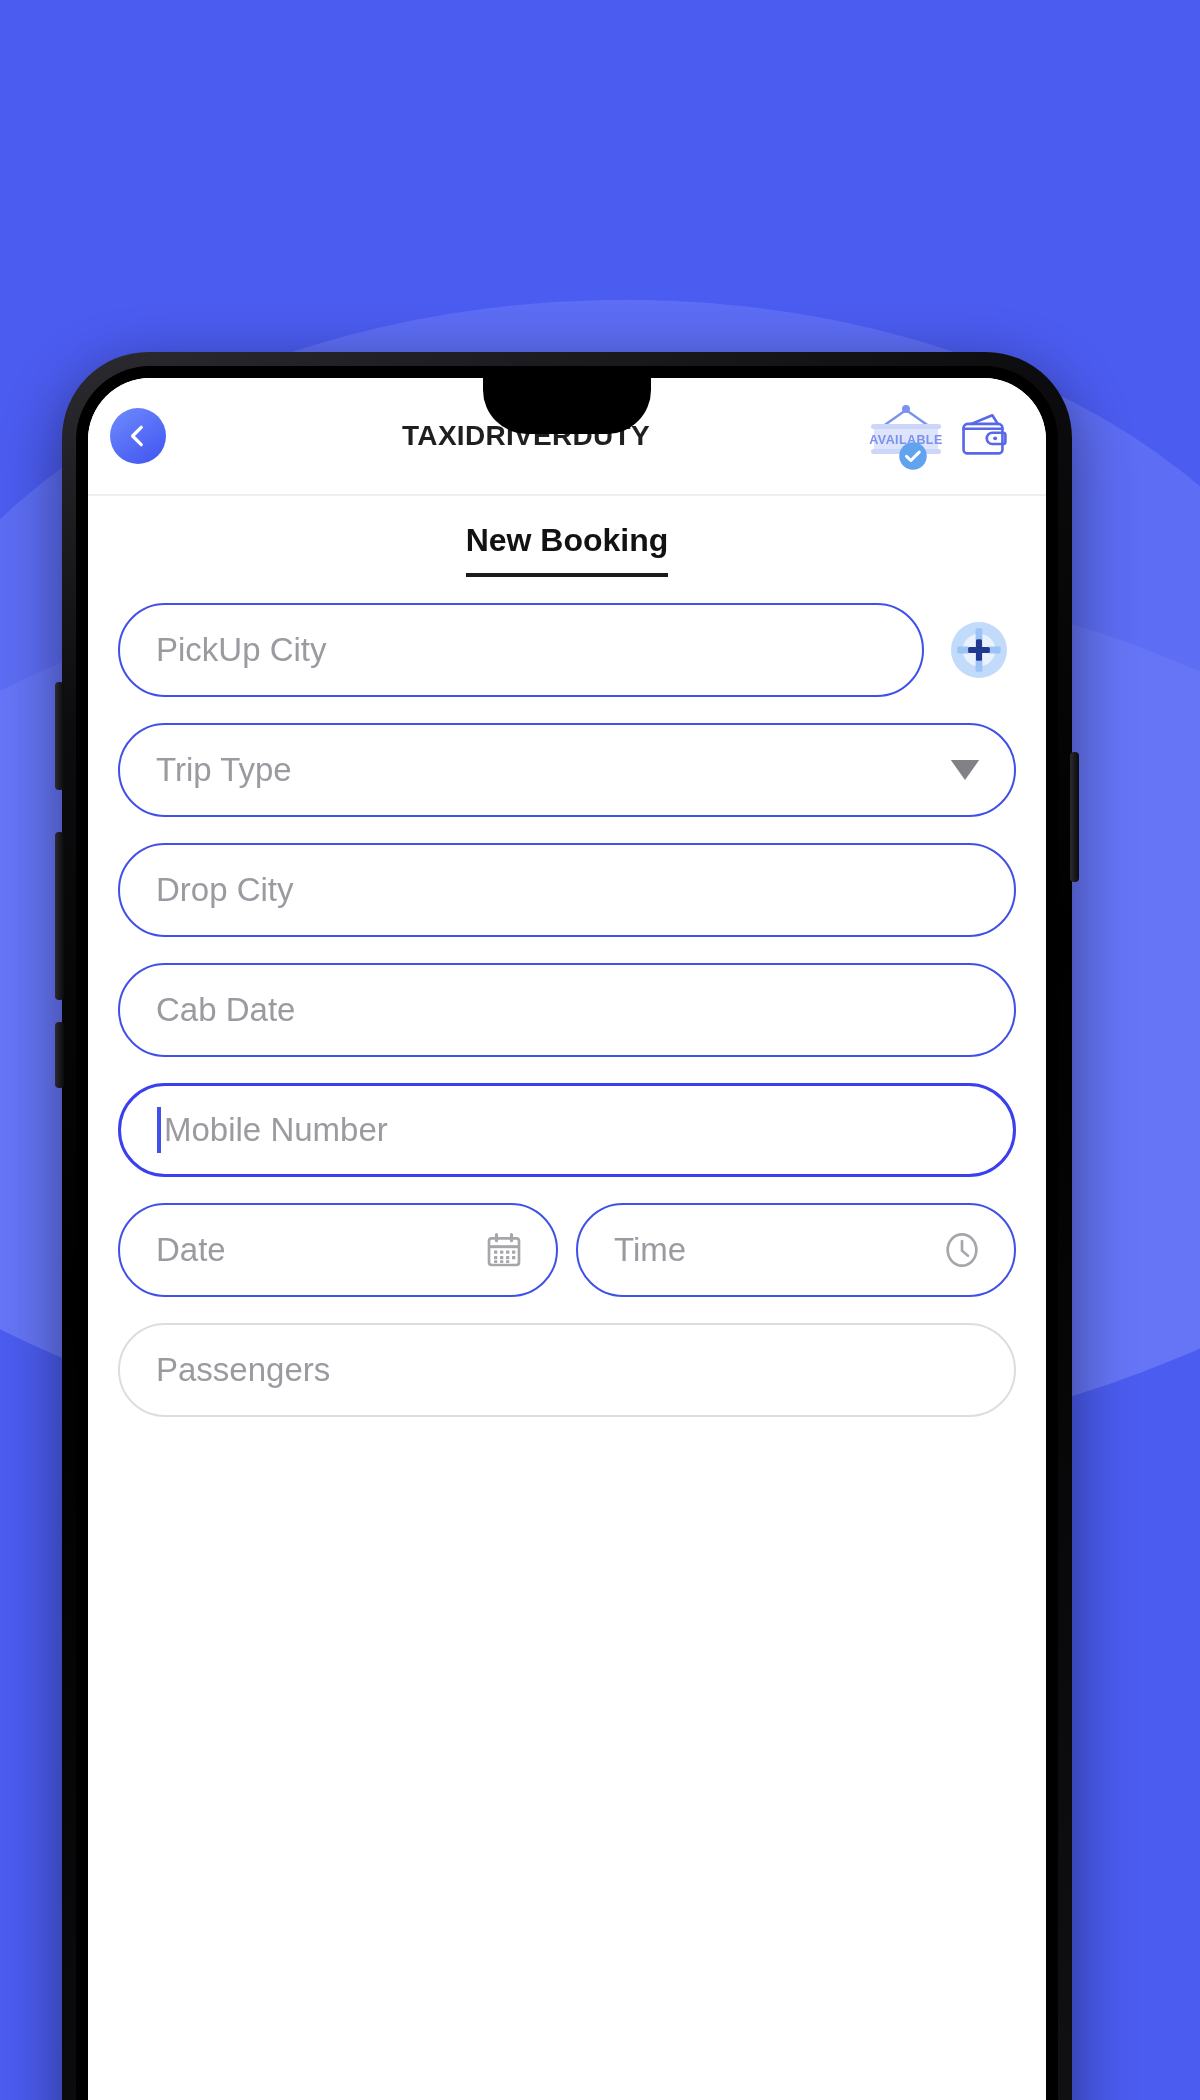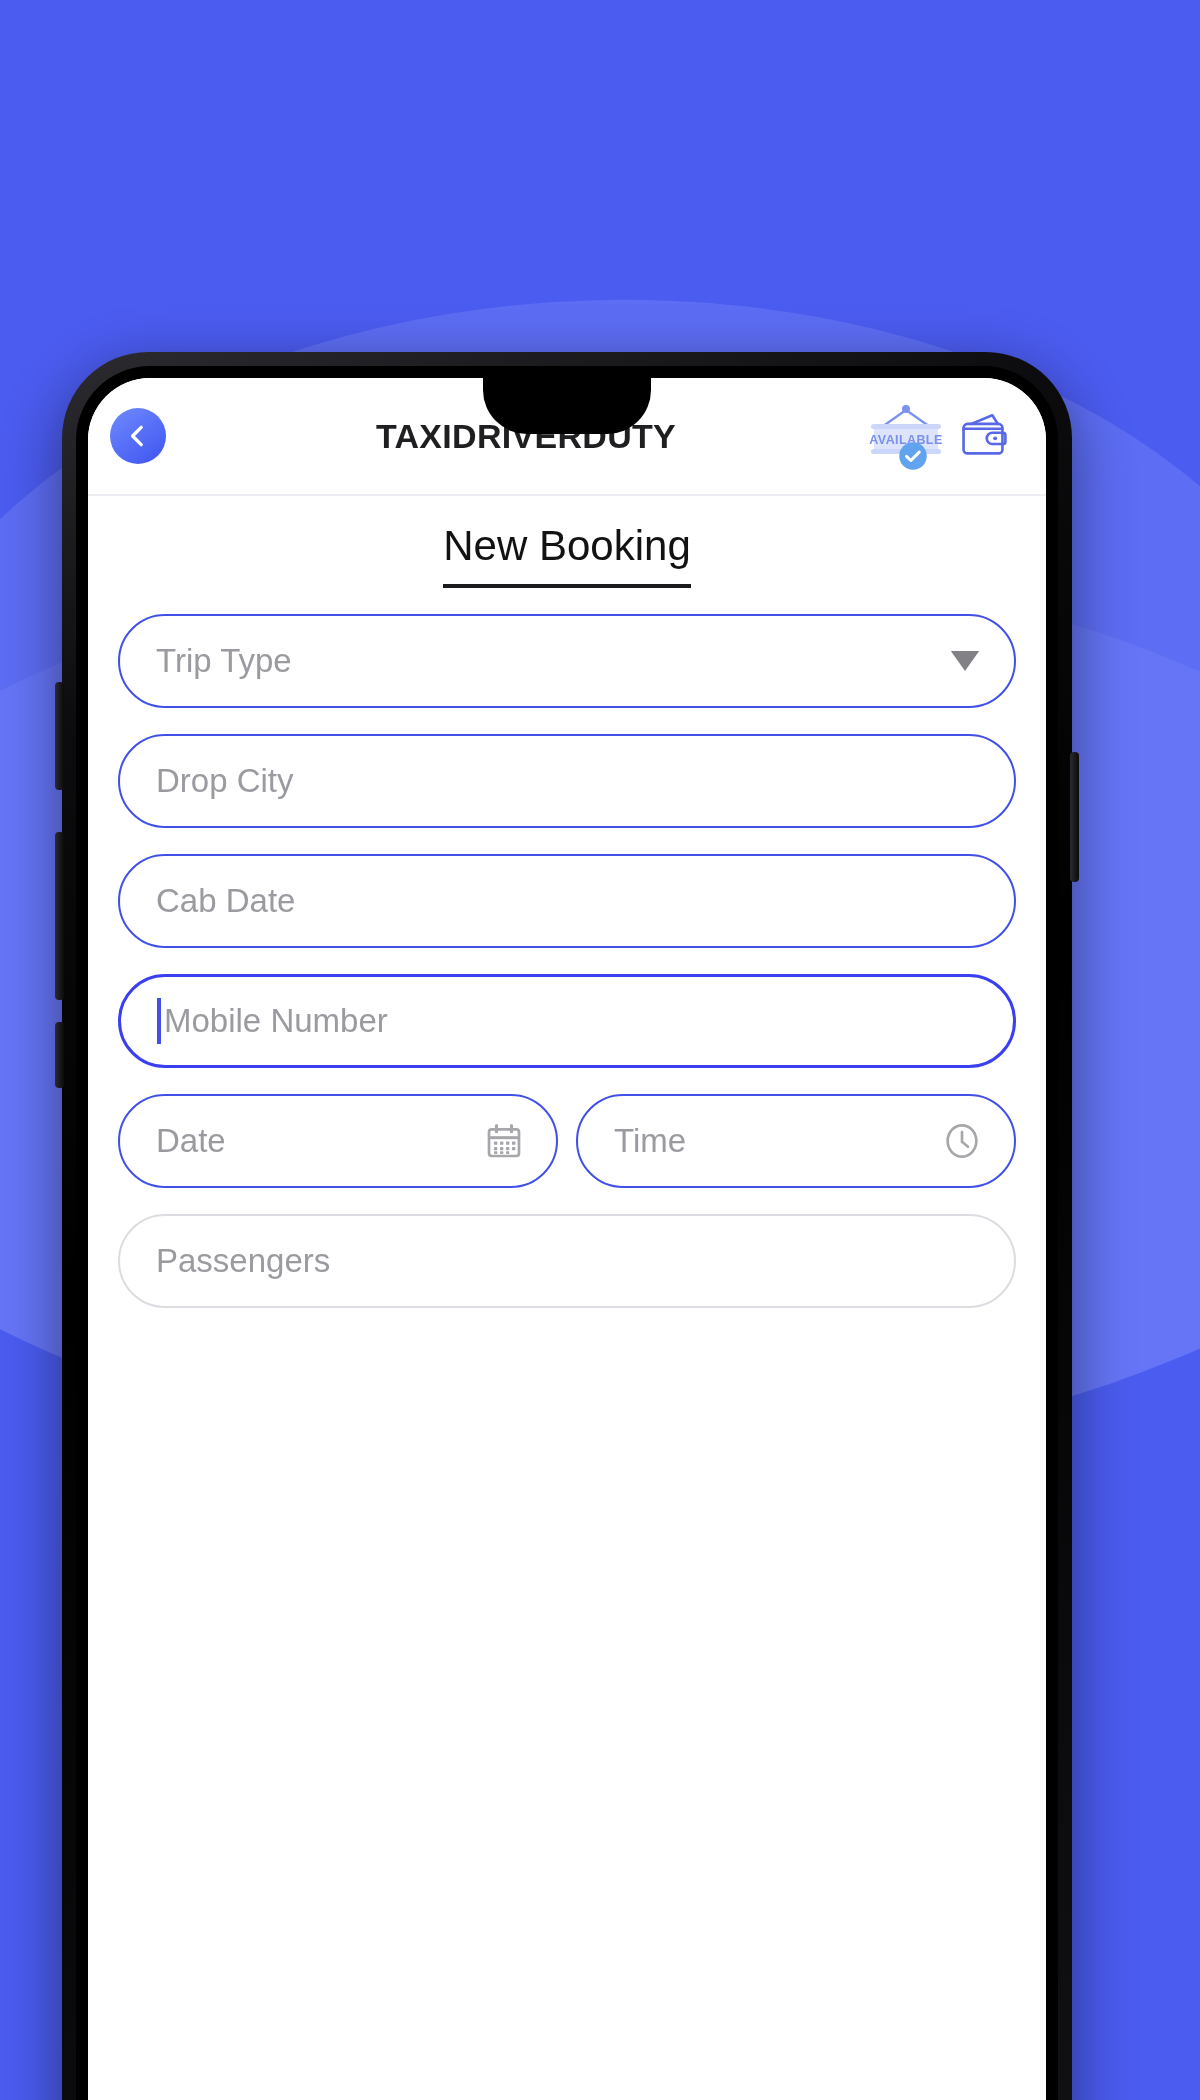--- a/index.html
+++ b/index.html
@@ -109,21 +109,21 @@
     border-radius: 50%;
     background: linear-gradient(145deg,#6f8bff 0%, #3f53ef 100%);
     display: flex; align-items: center; justify-content: center;
     flex: 0 0 auto;
     cursor: pointer;
   }
   .back-btn svg { display:block; }
   .appbar-title {
     flex: 1 1 auto;
     text-align: center;
-    font-size: 34px;
+    font-size: 28px;
     font-weight: 700;
     color: #1f1f22;
     letter-spacing: .3px;
     margin-left: 26px;
   }
   .appbar-actions {
     display: flex;
     align-items: center;
     flex: 0 0 auto;
   }
@@ -140,23 +140,23 @@
     padding: 0 30px;
     background: #fff;
     height: calc(100% - 118px);
   }
   .page-title-wrap {
     text-align: center;
     padding-top: 26px;
   }
   .page-title {
     display: inline-block;
-    font-size: 42px;
+    font-size: 32px;
     color: #121214;
-    font-weight: 400;
+    font-weight: 700;
     padding-bottom: 14px;
     border-bottom: 4px solid #1b1b1d;
   }
 
   .field-row {
     display: flex;
     align-items: center;
     gap: 18px;
     margin-top: 26px;
   }
@@ -274,20 +274,38 @@
 
         </div>
       </div>
 
       <div class="body">
 
         <div class="page-title-wrap">
           <span class="page-title">New Booking</span>
         </div>
 
+        <div class="field-row">
+          <div class="field">
+            <span class="ph">PickUp City</span>
+          </div>
+          <div class="side-icon">
+            <svg width="62" height="62" viewBox="0 0 40 40">
+              <circle cx="20" cy="20" r="18" fill="#d8e6fb"></circle>
+              <path d="M20 2 a18 18 0 0 1 18 18 a18 18 0 0 1 -18 18 a18 18 0 0 1 -18 -18 a18 18 0 0 1 18 -18 z" fill="#c3dbfa"></path>
+              <circle cx="20" cy="20" r="10.5" fill="#eaf2fe"></circle>
+              <rect x="17.8" y="6" width="4.4" height="8" rx="1" fill="#9cc3f5"></rect>
+              <rect x="17.8" y="26" width="4.4" height="8" rx="1" fill="#9cc3f5"></rect>
+              <rect x="6" y="17.8" width="8" height="4.4" rx="1" fill="#9cc3f5"></rect>
+              <rect x="26" y="17.8" width="8" height="4.4" rx="1" fill="#9cc3f5"></rect>
+              <rect x="18" y="13" width="4" height="14" rx="1" fill="#223a8e"></rect>
+              <rect x="13" y="18" width="14" height="4" rx="1" fill="#223a8e"></rect>
+            </svg>
+          </div>
+        </div>
 
 
         <div class="field-row">
           <div class="field">
             <span class="ph">Trip Type</span>
             <span class="field-icon">
               <svg width="34" height="26" viewBox="0 0 24 18">
                 <polygon points="2,2 22,2 12,16" fill="#818186"></polygon>
               </svg>
             </span>

